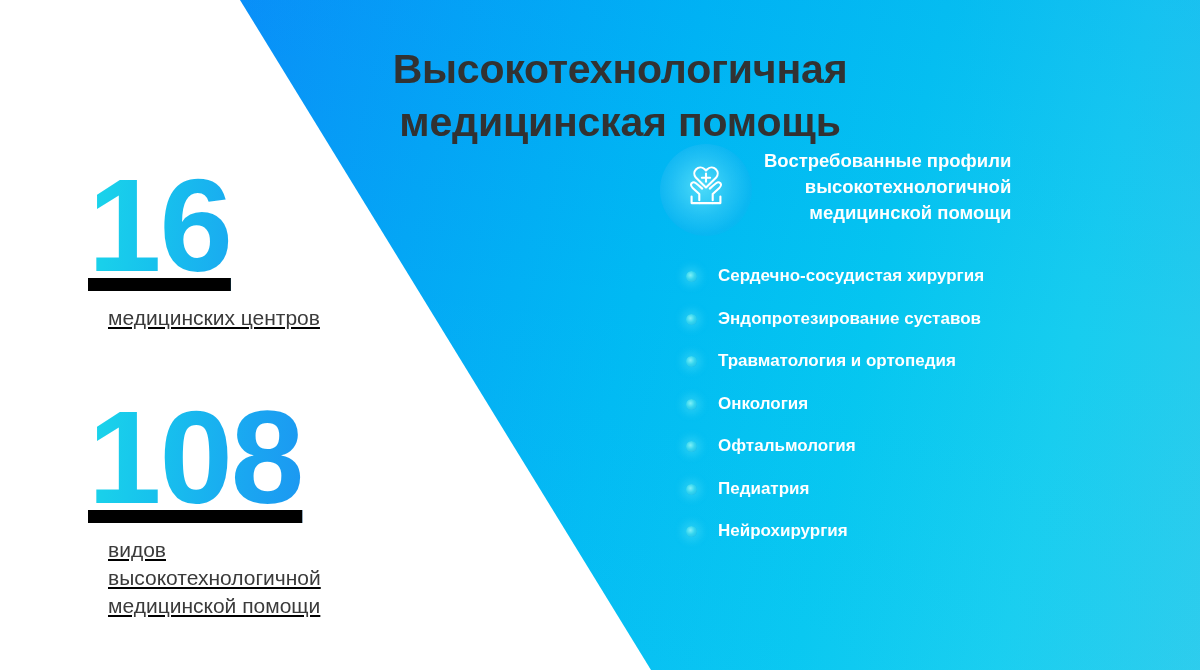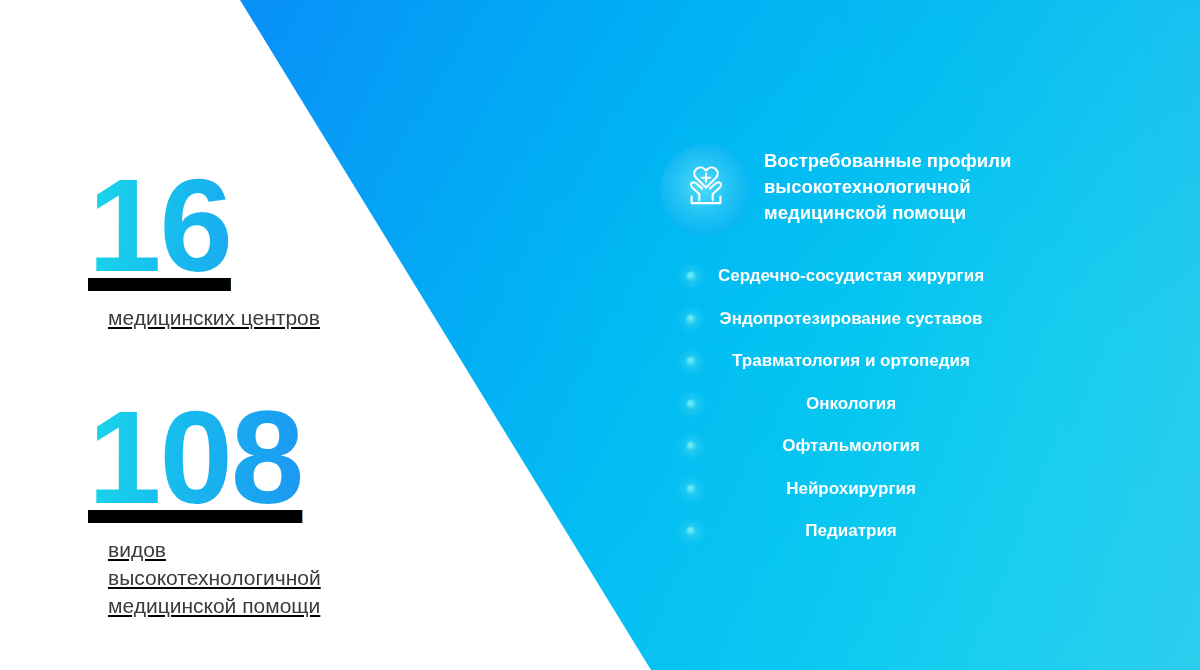--- a/index.html
+++ b/index.html
@@ -121,32 +121,32 @@
     top: 20px;
   }
 
   .panel-head-text {
     margin-left: 12px;
     color: #ffffff;
     font-size: 18.5px;
     font-weight: bold;
     line-height: 26px;
     white-space: nowrap;
+    text-align: right;
   }
   .panel-head-text .line { display: block; }
 
   
   .profile-list {
     position: absolute;
     left: 686px;
     top: 264px;
     list-style: none;
     margin: 0;
     padding: 0;
-    text-align: center;
   }
   .profile-item {
     position: relative;
     padding-left: 32px;
     margin-bottom: 18.5px;
     color: #ffffff;
     font-size: 17px;
     font-weight: bold;
     line-height: 24px;
     white-space: nowrap;
@@ -165,20 +165,24 @@
   }
 </style>
 </head>
 <body>
 
 <div id="slide">
 
   <div class="bg-blue"></div>
   <div class="bg-blue-tint"></div>
 
+  <h1 class="title">
+    <span class="line">Высокотехнологичная</span>
+    <span class="line">медицинская помощь</span>
+  </h1>
 
   <div class="stat-block" id="stat-centers">
     <span class="stat-number">16</span>
     <div class="stat-caption">
       <span class="line">медицинских центров</span>
     </div>
   </div>
 
   <div class="stat-block" id="stat-types">
     <span class="stat-number">108</span>
@@ -230,21 +234,21 @@
     <li class="profile-item">
       <span class="bullet-dot"></span>
       <span class="line">Онкология</span>
     </li>
     <li class="profile-item">
       <span class="bullet-dot"></span>
       <span class="line">Офтальмология</span>
     </li>
     <li class="profile-item">
       <span class="bullet-dot"></span>
+      <span class="line">Педиатрия</span>
+    </li>
+    <li class="profile-item">
+      <span class="bullet-dot"></span>
       <span class="line">Нейрохирургия</span>
     </li>
-    <li class="profile-item">
-      <span class="bullet-dot"></span>
-      <span class="line">Педиатрия</span>
-    </li>
   </ul>
 
 </div>
 
 </body></html>

